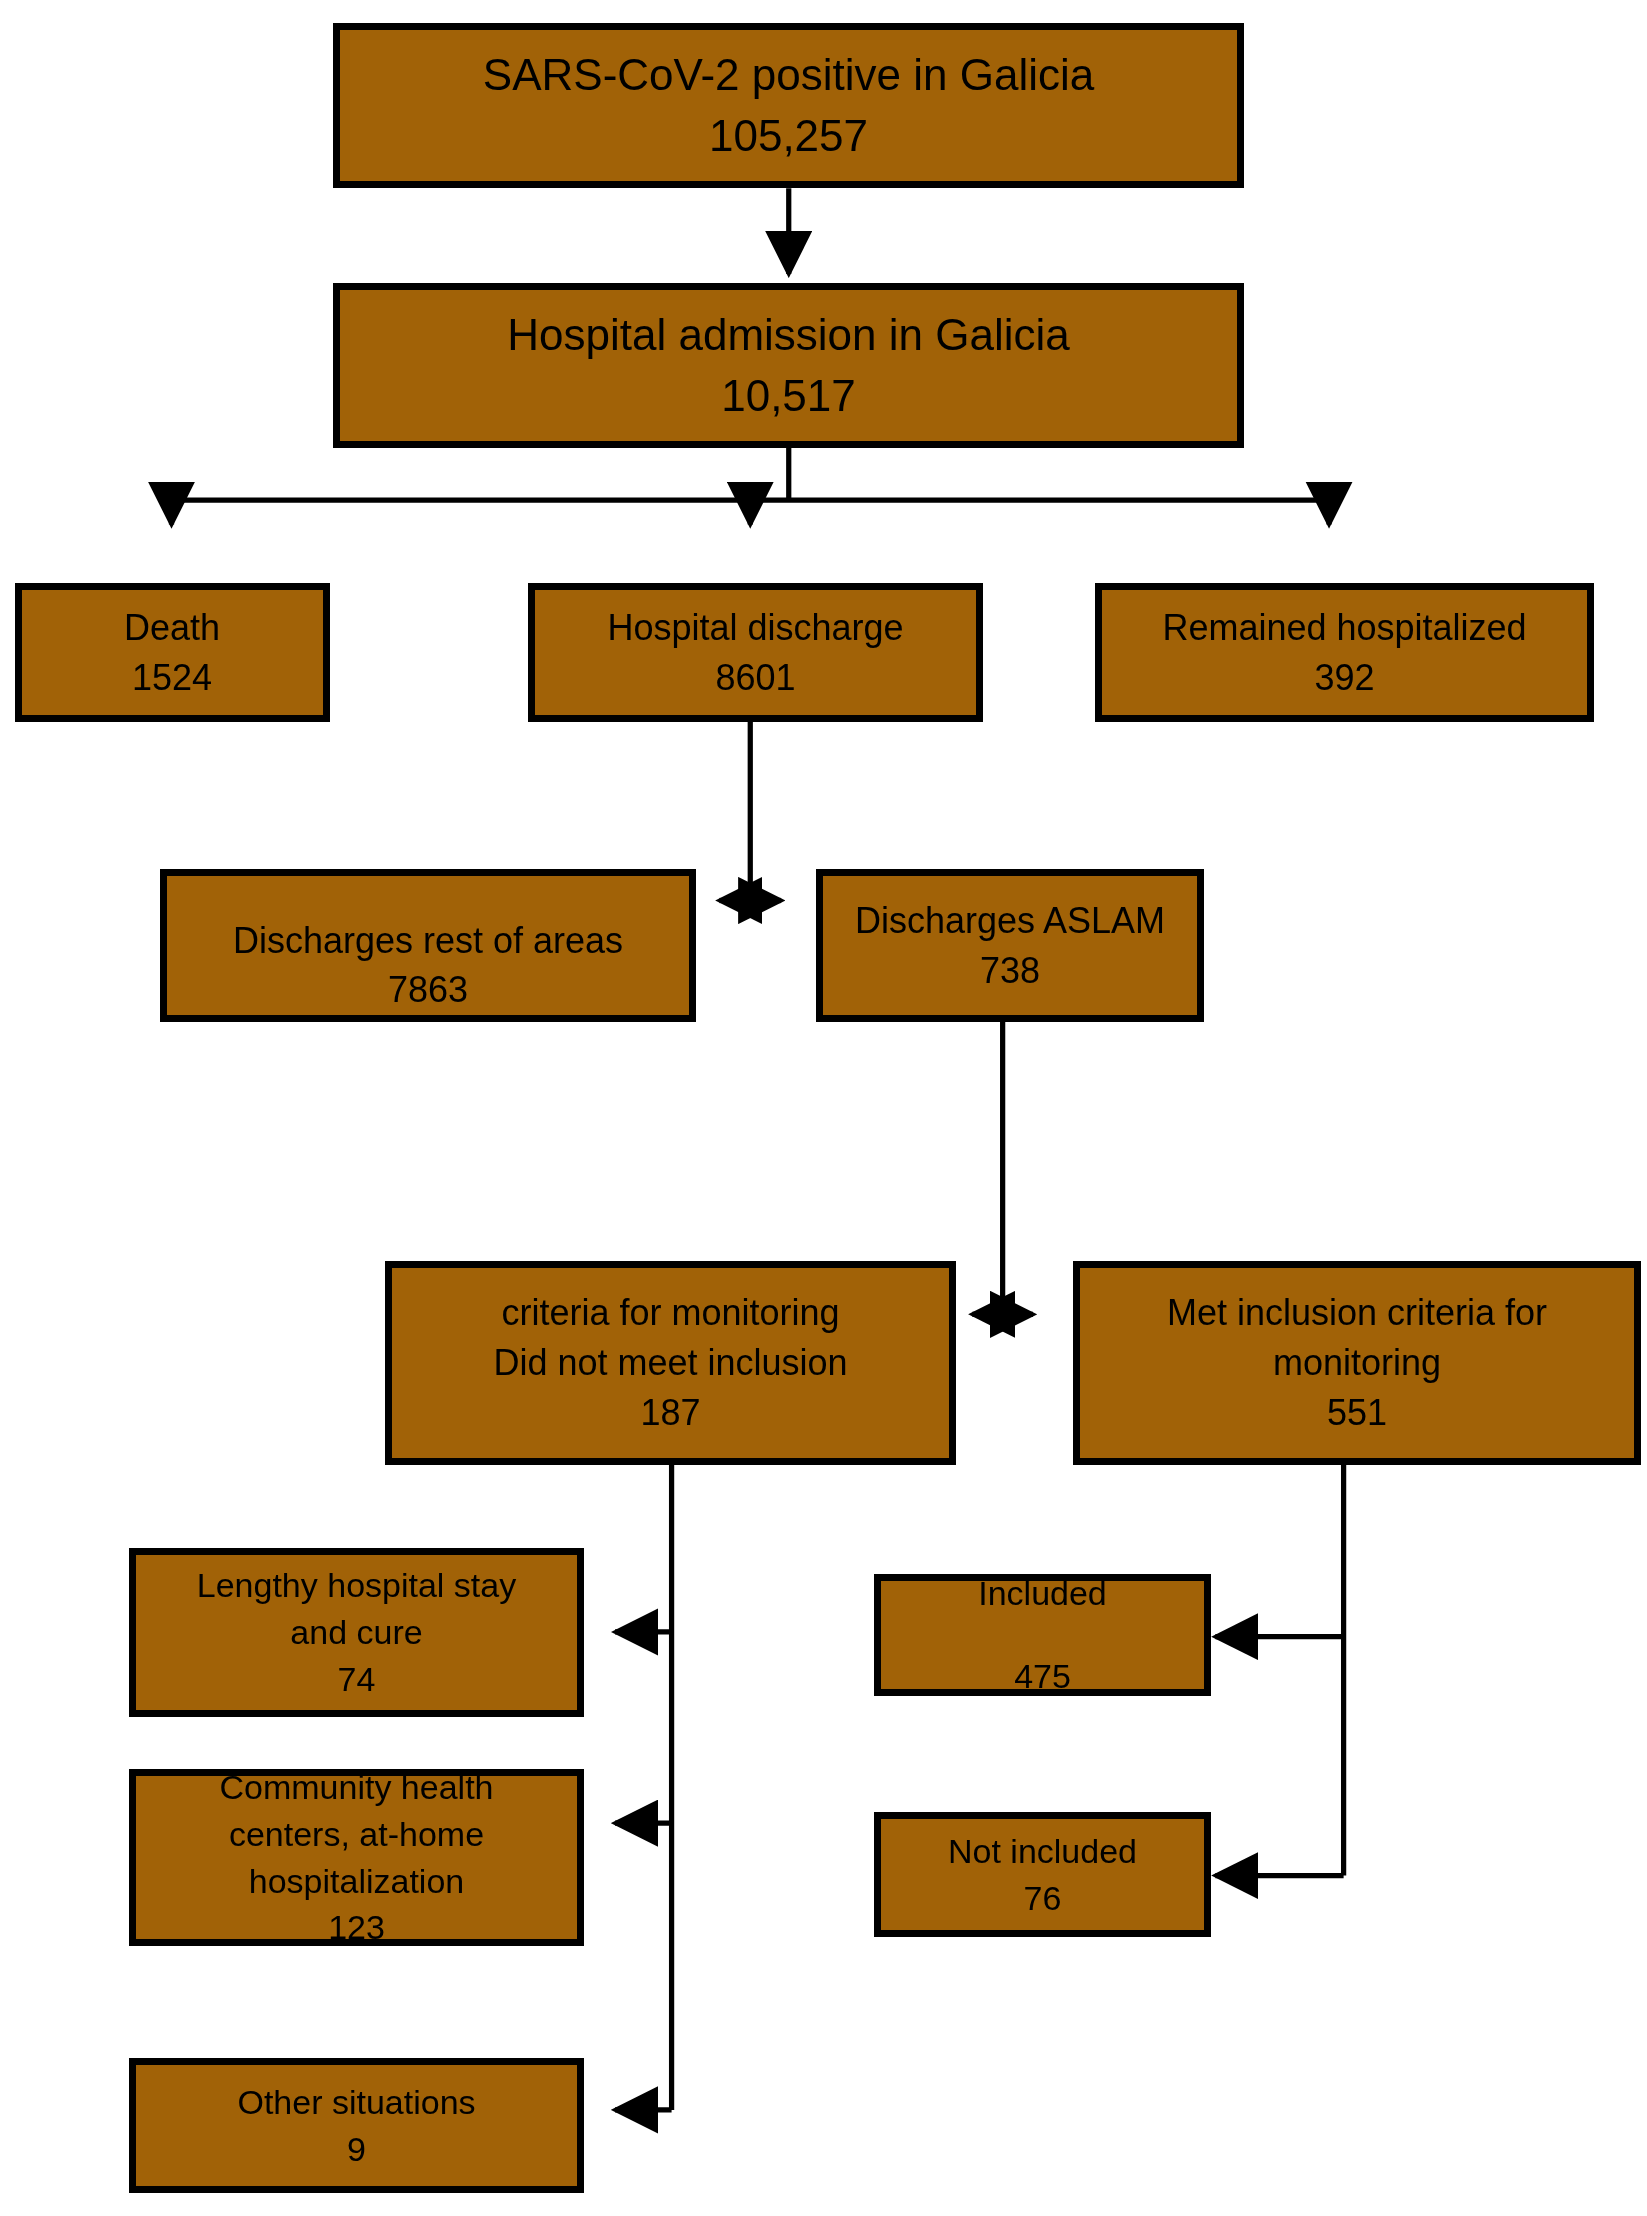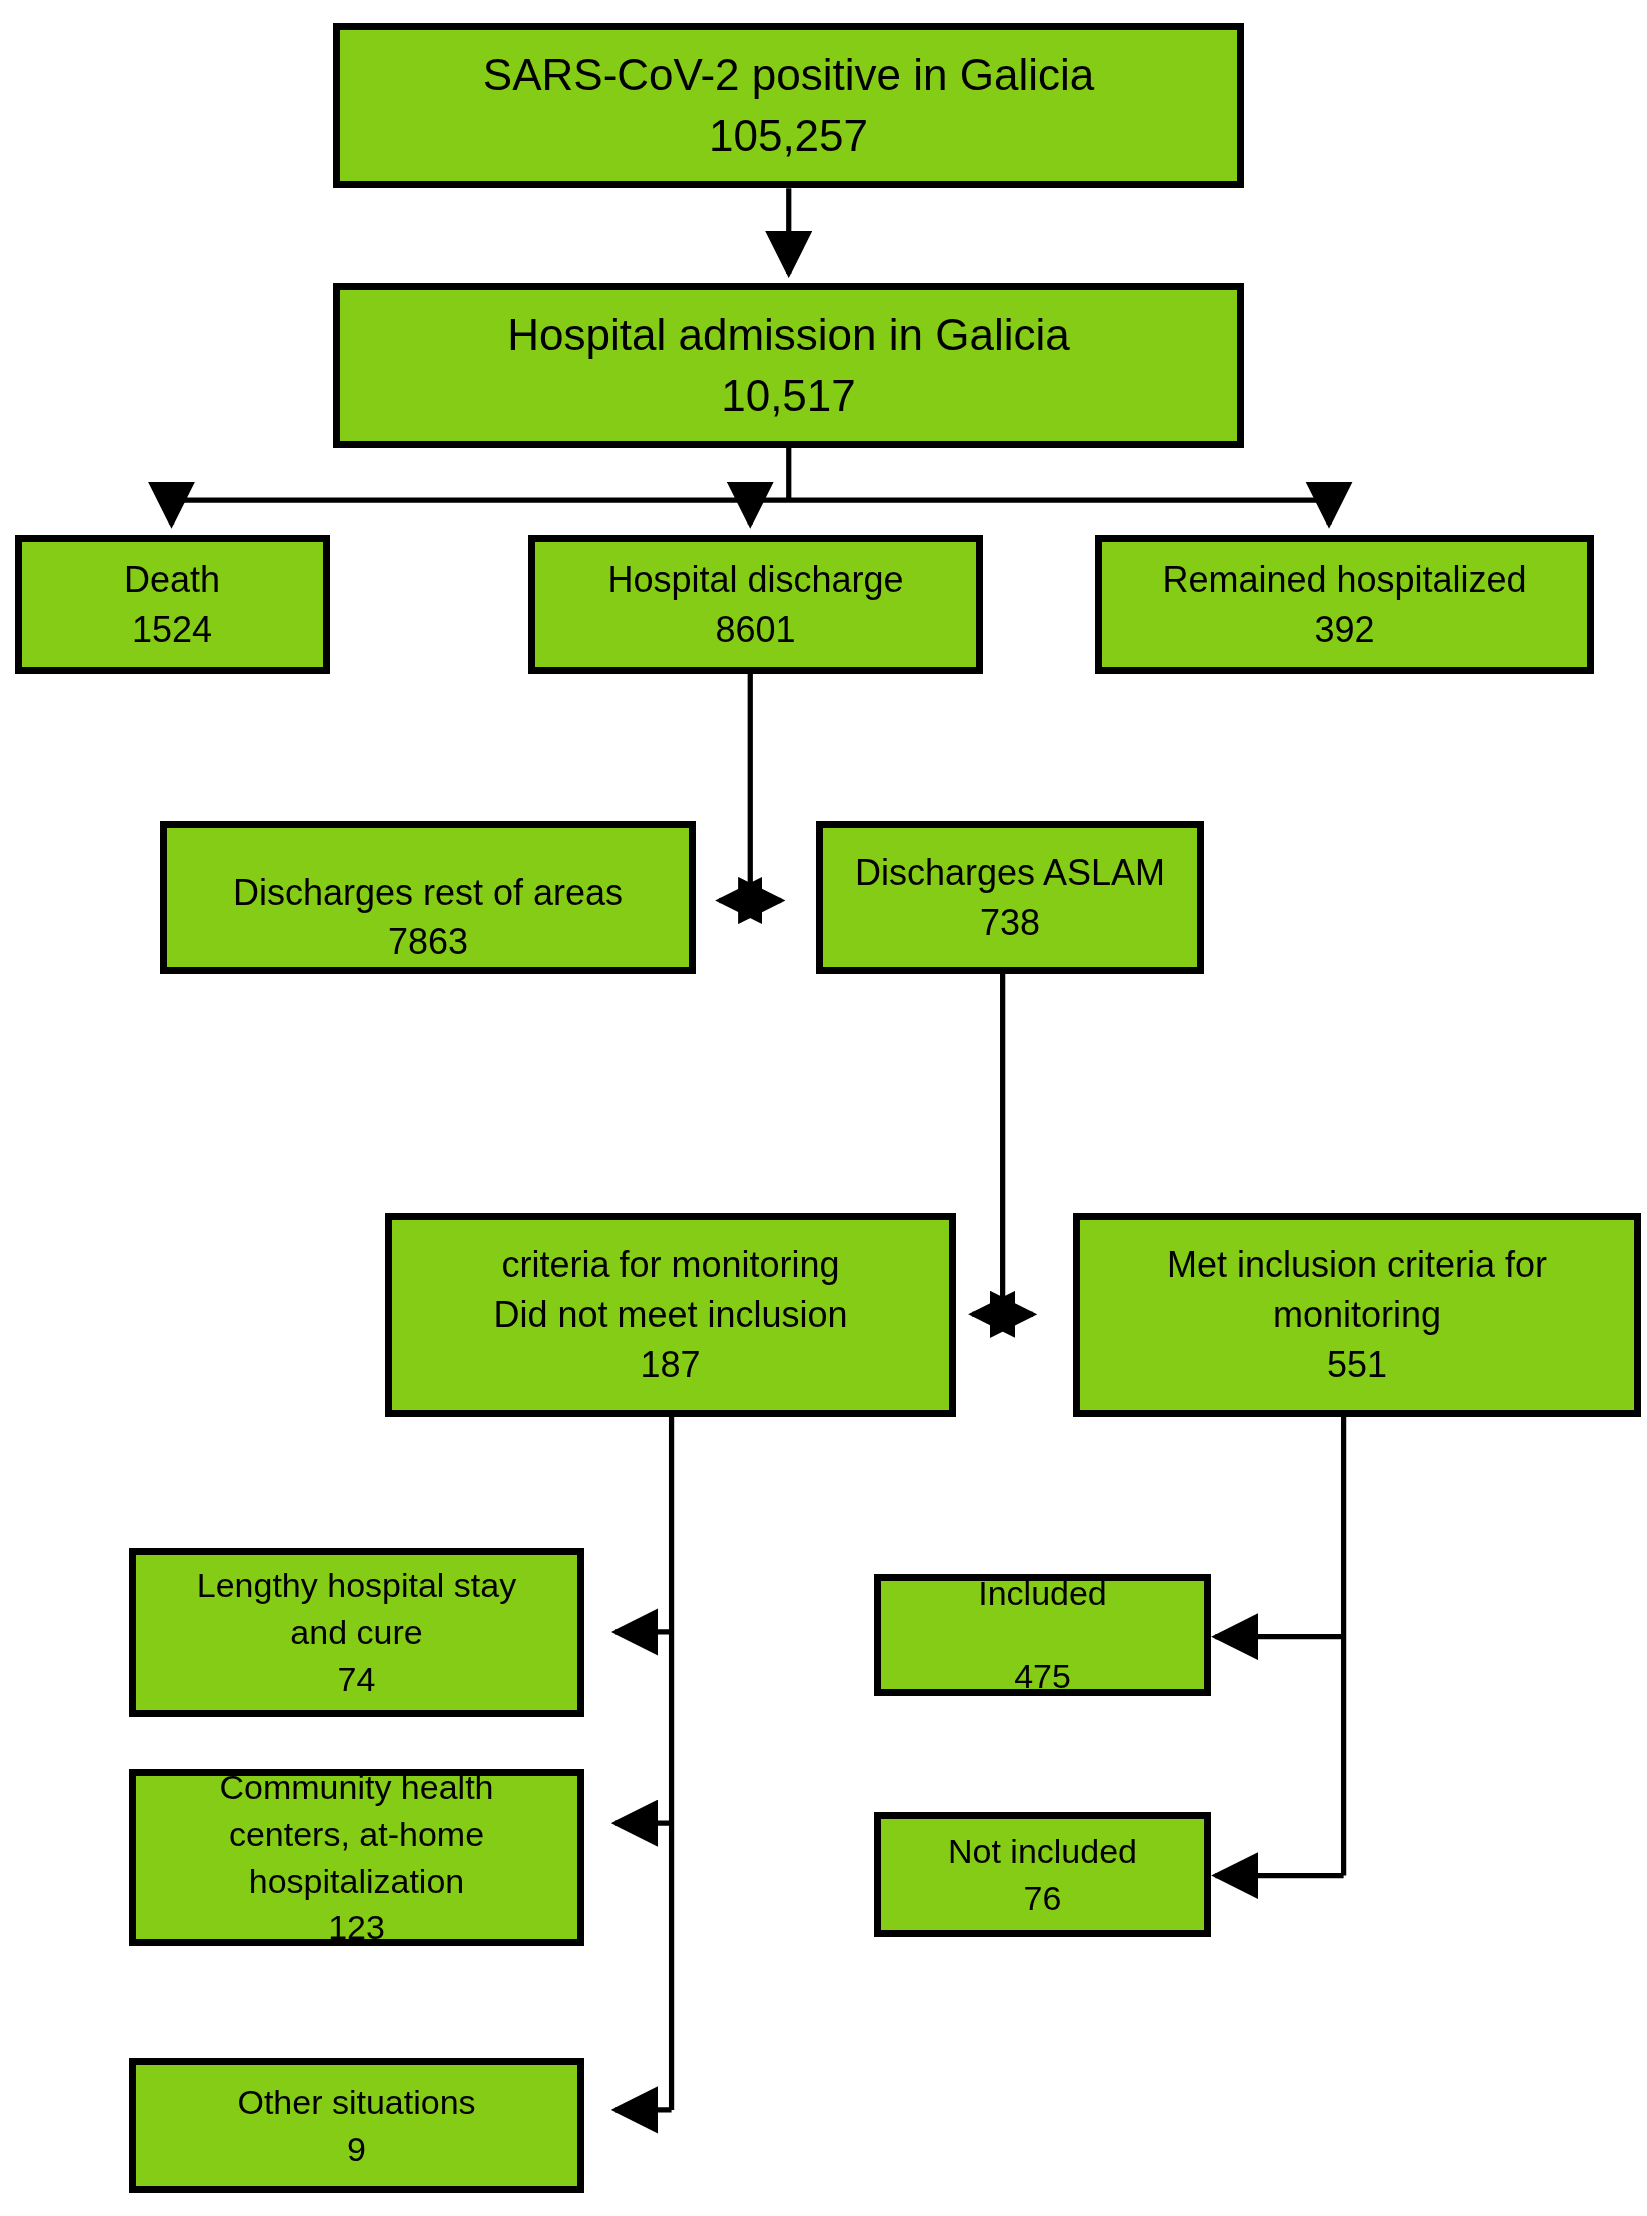--- a/index.html
+++ b/index.html
@@ -22,37 +22,37 @@
   #connector-layer {
     position: absolute;
     top: 0;
     left: 0;
     width: 1648px;
     height: 2216px;
   }
   .node {
     position: absolute;
     box-sizing: border-box;
-    background: #84cc16;
+    background: #a16207;
     border: 7.6px solid #000000;
     display: flex;
     flex-direction: column;
     align-items: center;
     justify-content: center;
     text-align: center;
     color: #000000;
     z-index: 5;
   }
   .node .node-line {
     display: block;
     white-space: pre;
     line-height: 1.38;
   }
   .lbl-big   { font-size: 44px; }
-  .lbl-mid   { font-size: 36px; }
+  .lbl-mid   { font-size: 36px; margin-top: 48px; }
   .lbl-small { font-size: 34px; }
 </style>
 </head>
 <body>
 
 <div id="flow-root">
 
   <svg id="connector-layer" viewBox="0 0 2827 3802" width="1648" height="2216" xmlns="http://www.w3.org/2000/svg">
     <defs>
       <marker id="arrowhead" markerWidth="9" markerHeight="9" refX="8.2" refY="4.5" orient="auto" markerUnits="strokeWidth">

